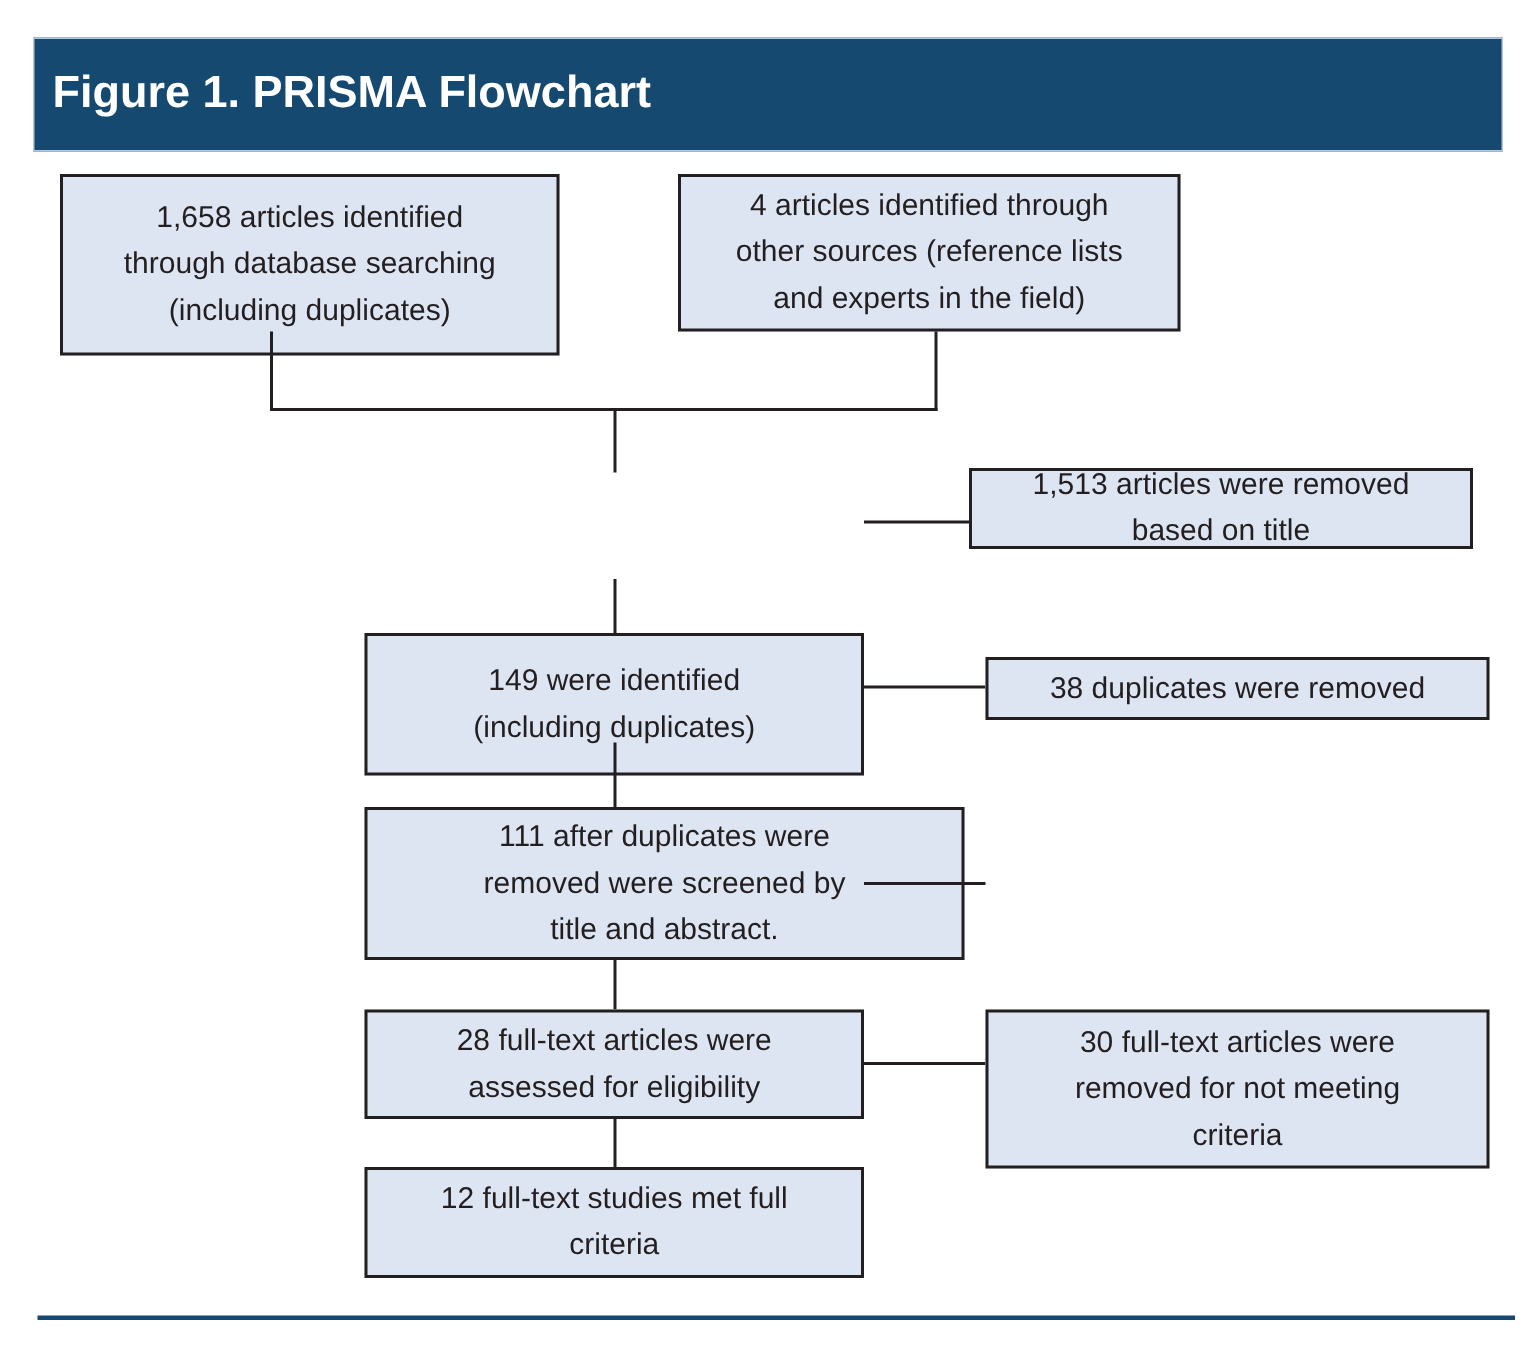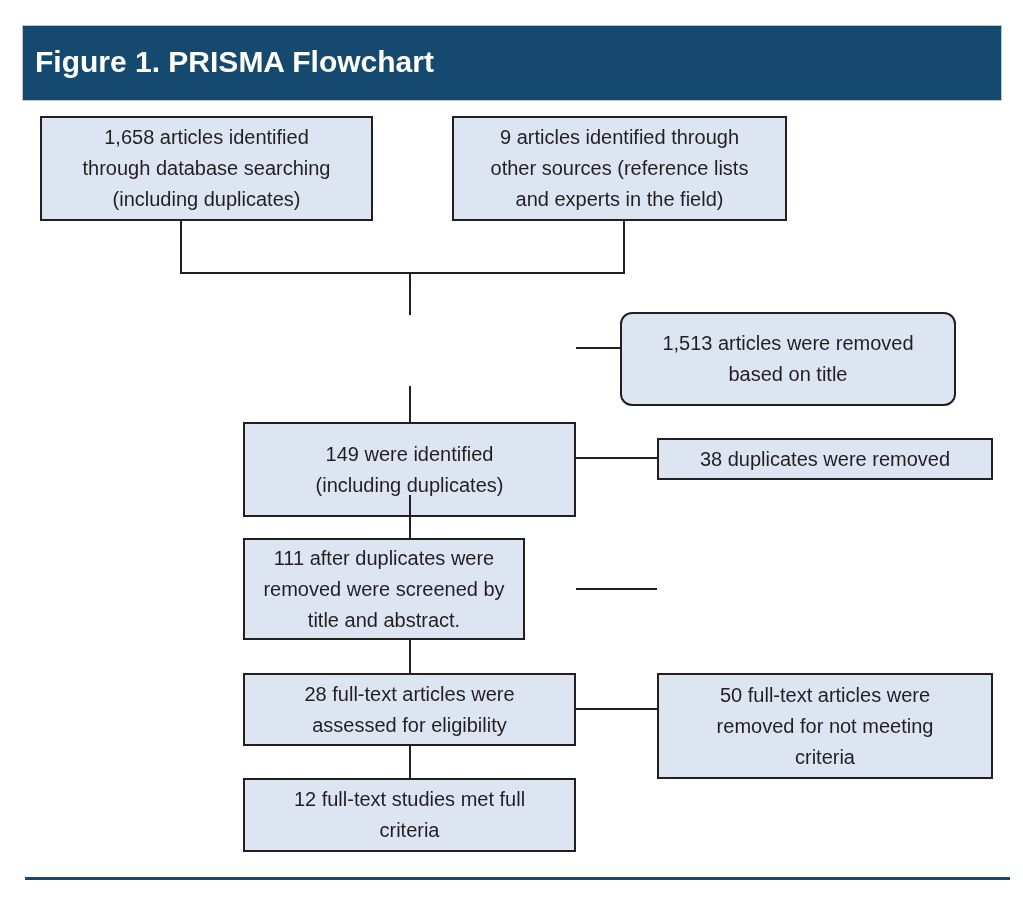--- a/index.html
+++ b/index.html
@@ -58,68 +58,68 @@
 </style>
 </head>
 <body>
 
 <div class="page">
 
   <div class="titlebar">
     <h1>Figure 1. PRISMA Flowchart</h1>
   </div>
 
-  <div class="box" style="left:40px;top:116px;width:333px;height:105px;">
+  <div class="box" style="left:40px;top:116px;width:333px;height:121px;">
     <span>1,658 articles identified
 through database searching
 (including duplicates)</span>
   </div>
   <div class="box" style="left:452px;top:116px;width:335px;height:105px;">
-    <span>9 articles identified through
+    <span>4 articles identified through
 other sources (reference lists
 and experts in the field)</span>
   </div>
 
   <div class="line" style="left:180px;top:221px;width:2px;height:53px;"></div>
   <div class="line" style="left:623px;top:221px;width:2px;height:53px;"></div>
   <div class="line" style="left:180px;top:272px;width:445px;height:2px;"></div>
   <div class="line" style="left:409px;top:274px;width:2px;height:41px;"></div>
 
   <div class="line" style="left:576px;top:347px;width:81px;height:2px;"></div>
-  <div class="box" style="left:620px;top:312px;width:336px;height:94px;border-radius:12px;">
+  <div class="box" style="left:646px;top:312px;width:336px;height:54px;">
     <span>1,513 articles were removed
 based on title</span>
   </div>
 
   <div class="line" style="left:409px;top:386px;width:2px;height:36px;"></div>
   <div class="box" style="left:243px;top:422px;width:333px;height:95px;">
     <span>149 were identified
 (including duplicates)</span>
   </div>
   <div class="line" style="left:576px;top:457px;width:81px;height:2px;"></div>
   <div class="box" style="left:657px;top:438px;width:336px;height:42px;align-items:center;">
     <span>38 duplicates were removed</span>
   </div>
 
   <div class="line" style="left:409px;top:495px;width:2px;height:43px;"></div>
-  <div class="box" style="left:243px;top:538px;width:282px;height:102px;">
+  <div class="box" style="left:243px;top:538px;width:400px;height:102px;">
     <span>111 after duplicates were
 removed were screened by
 title and abstract.</span>
   </div>
   <div class="line" style="left:576px;top:588px;width:81px;height:2px;"></div>
 
   <div class="line" style="left:409px;top:640px;width:2px;height:33px;"></div>
   <div class="box" style="left:243px;top:673px;width:333px;height:73px;">
     <span>28 full-text articles were
 assessed for eligibility</span>
   </div>
   <div class="line" style="left:576px;top:708px;width:81px;height:2px;"></div>
   <div class="box" style="left:657px;top:673px;width:336px;height:106px;">
-    <span>50 full-text articles were
+    <span>30 full-text articles were
 removed for not meeting
 criteria</span>
   </div>
 
   <div class="line" style="left:409px;top:746px;width:2px;height:32px;"></div>
   <div class="box" style="left:243px;top:778px;width:333px;height:74px;">
     <span>12 full-text studies met full
 criteria</span>
   </div>
 

